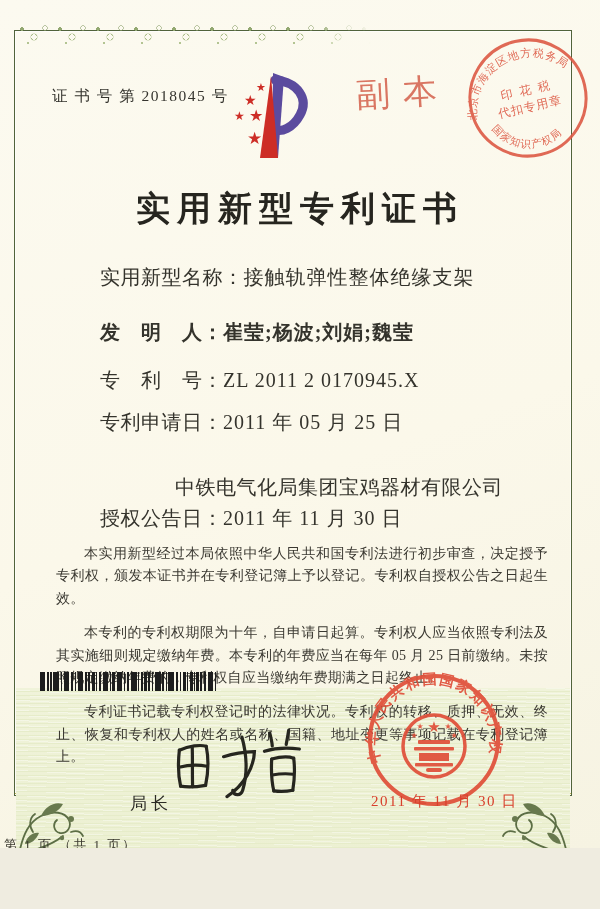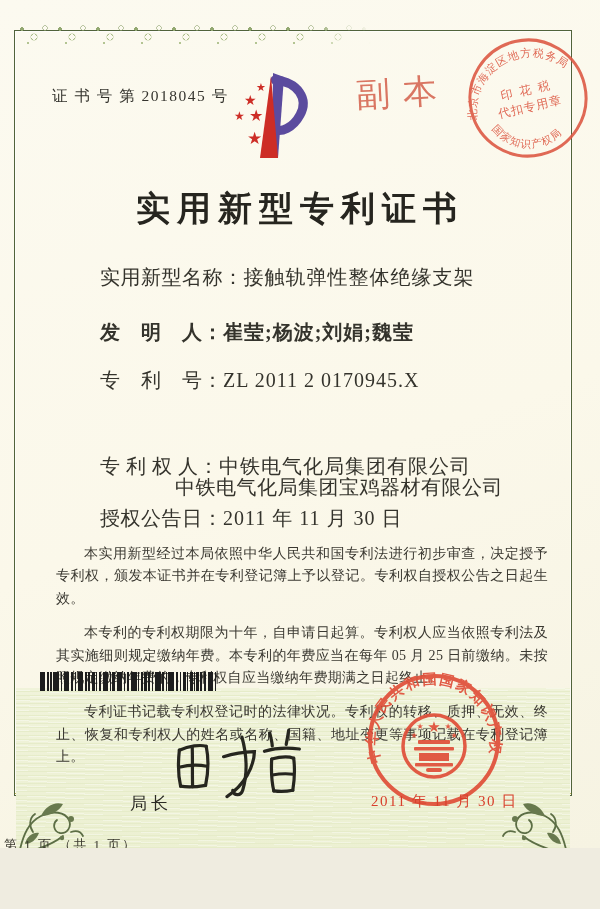--- a/index.html
+++ b/index.html
@@ -172,21 +172,21 @@
     </text>
     <text x="66" y="62" font-size="12" fill="#dd5a45" text-anchor="middle" letter-spacing="2">印 花 税</text>
     <text x="66" y="79" font-size="12" fill="#dd5a45" text-anchor="middle" letter-spacing="1">代扣专用章</text>
   </svg>
 
   <div class="title">实用新型专利证书</div>
 
   <div class="row r0"><span>实用新型名称：</span><span class="val">接触轨弹性整体绝缘支架</span></div>
   <div class="row r1"><span>发　明　人：</span><span class="val">崔莹;杨波;刘娟;魏莹</span></div>
   <div class="row r2"><span>专　利　号：</span><span class="val">ZL 2011 2 0170945.X</span></div>
-  <div class="row r4"><span>专 利 权 人：</span><span class="val">中铁电气化局集团有限公司</span></div>
+  <div class="row r3"><span>专利申请日：</span><span class="val">2011 年 05 月 25 日</span></div>
   <div class="row r4b">中铁电气化局集团宝鸡器材有限公司</div>
   <div class="row r5"><span>授权公告日：</span><span class="val">2011 年 11 月 30 日</span></div>
 
   <div class="body-text">
     <p>本实用新型经过本局依照中华人民共和国专利法进行初步审查，决定授予专利权，颁发本证书并在专利登记簿上予以登记。专利权自授权公告之日起生效。</p>
     <p>本专利的专利权期限为十年，自申请日起算。专利权人应当依照专利法及其实施细则规定缴纳年费。本专利的年费应当在每年 05 月 25 日前缴纳。未按照规定缴纳年费的，专利权自应当缴纳年费期满之日起终止。</p>
     <p>专利证书记载专利权登记时的法律状况。专利权的转移、质押、无效、终止、恢复和专利权人的姓名或名称、国籍、地址变更等事项记载在专利登记簿上。</p>
   </div>
 
   <div class="barcode"></div>

